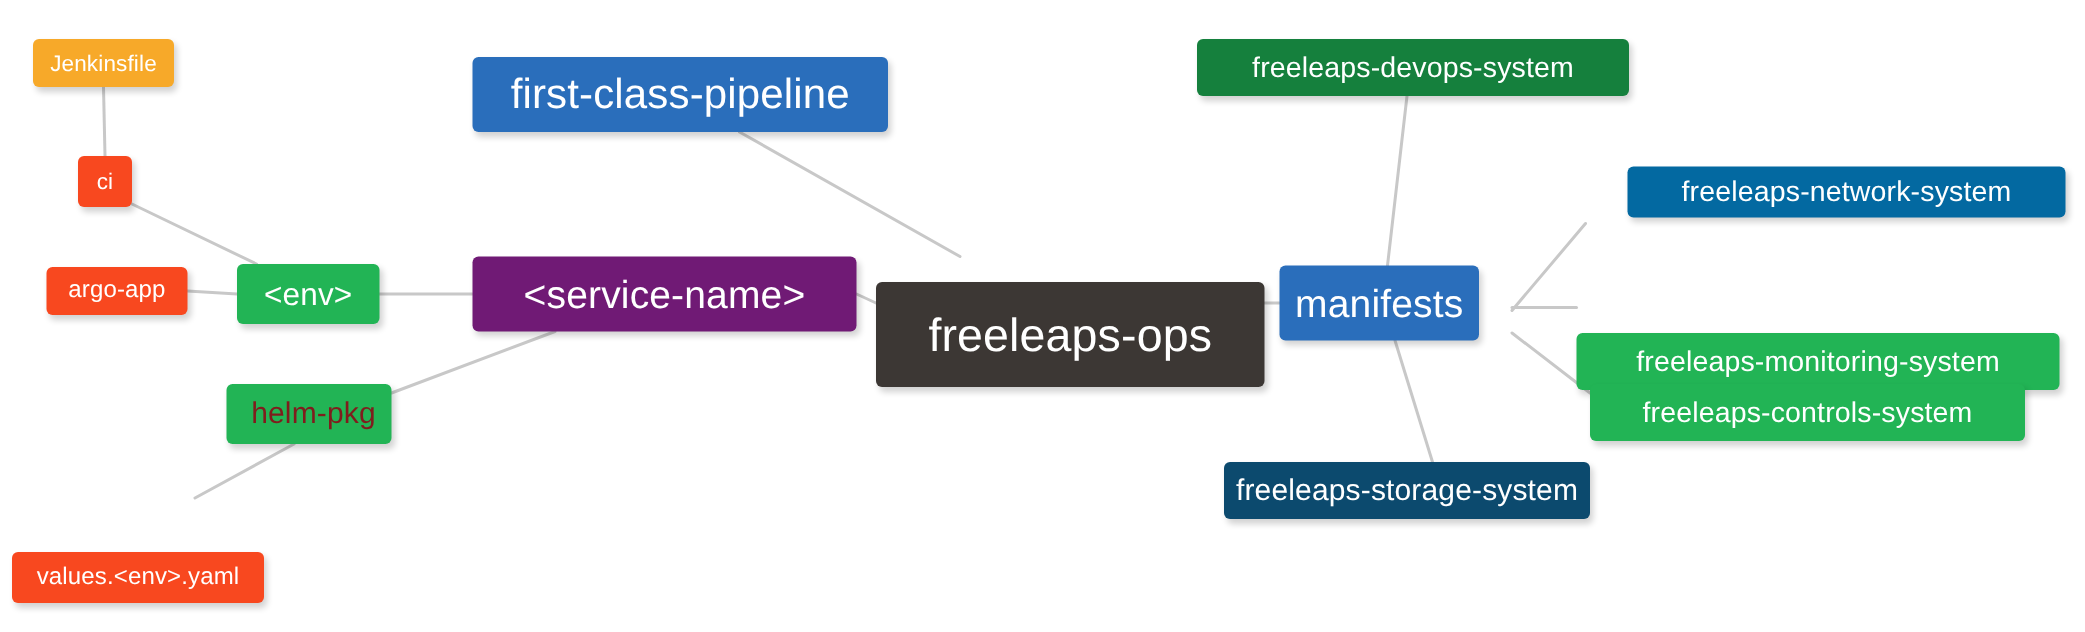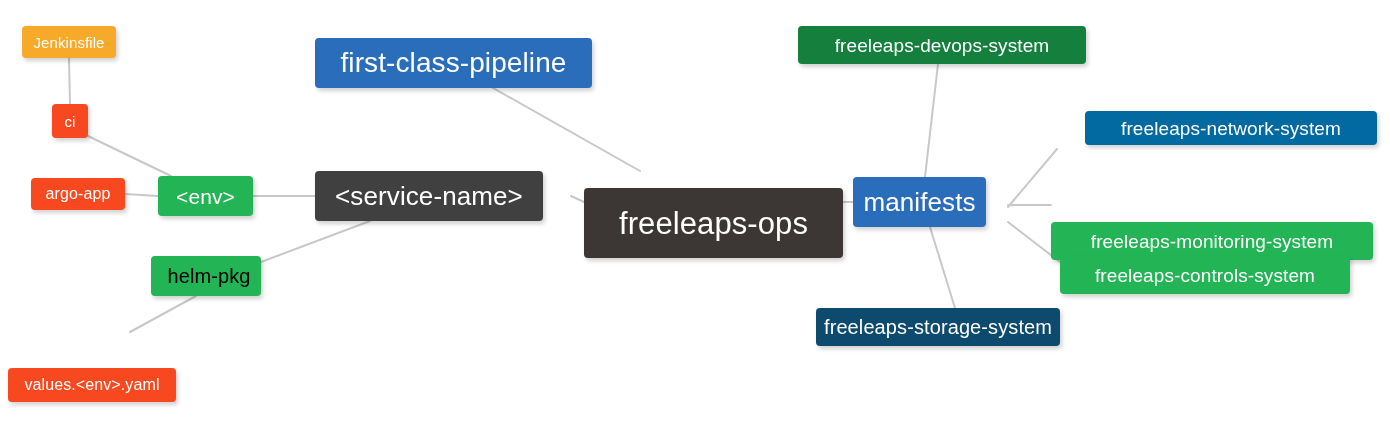--- a/index.html
+++ b/index.html
@@ -59,24 +59,24 @@
       <line x1="1008" y1="207" x2="1057" y2="149" stroke="#c8c8c8" stroke-width="2" stroke-linecap="round"></line>
       <line x1="1008" y1="205" x2="1051" y2="205" stroke="#c8c8c8" stroke-width="2" stroke-linecap="round"></line>
       <line x1="1008" y1="222" x2="1060" y2="262" stroke="#c8c8c8" stroke-width="2" stroke-linecap="round"></line>
       <line x1="930" y1="227" x2="955" y2="308" stroke="#c8c8c8" stroke-width="2" stroke-linecap="round"></line>
     </svg>
   <div id="nodes">
       <div class="node" style="left: 22px; top: 26px; width: 94px; height: 32px; background: rgb(247, 169, 41); font-size: 15px; color: rgb(255, 255, 255);">Jenkinsfile</div>
       <div class="node" style="left: 52px; top: 104px; width: 36px; height: 34px; background: rgb(248, 72, 31); font-size: 15px; color: rgb(255, 255, 255);">ci</div>
       <div class="node" style="left: 31px; top: 178px; width: 94px; height: 32px; background: rgb(248, 72, 31); font-size: 16px; color: #ffffff;">argo-app</div>
       <div class="node" style="left: 158px; top: 176px; width: 95px; height: 40px; background: rgb(34, 180, 85); font-size: 21px; color: rgb(255, 255, 255);">&lt;env&gt;</div>
-      <div class="node" style="left: 151px; top: 256px; width: 110px; height: 40px; background: rgb(34, 180, 85); font-size: 20px; color: #000000; padding-left: 16px;">helm-pkg</div>
+      <div class="node" style="left: 151px; top: 256px; width: 110px; height: 40px; background: rgb(34, 180, 85); font-size: 20px; color: #7f1d1d; padding-left: 16px;">helm-pkg</div>
       <div class="node" style="left: 8px; top: 332px; width: 168px; height: 34px; background: rgb(248, 72, 31); font-size: 16px; color: rgb(255, 255, 255); margin-top: 36px;">values.&lt;env&gt;.yaml</div>
       <div class="node" style="left: 315px; top: 38px; width: 277px; height: 50px; background: rgb(42, 110, 187); font-size: 28px; color: rgb(255, 255, 255);">first-class-pipeline</div>
-      <div class="node" style="left: 315px; top: 171px; width: 228px; height: 50px; background: #404040; font-size: 26px; color: rgb(255, 255, 255);">&lt;service-name&gt;</div>
+      <div class="node" style="left: 315px; top: 171px; width: 256px; height: 50px; background: #701a75; font-size: 26px; color: rgb(255, 255, 255);">&lt;service-name&gt;</div>
       <div class="node" style="left: 584px; top: 188px; width: 259px; height: 70px; background: rgb(60, 55, 52); font-size: 31px; color: rgb(255, 255, 255); text-align: center;">freeleaps-ops</div>
       <div class="node" style="left: 853px; top: 177px; width: 133px; height: 50px; background: rgb(42, 110, 187); font-size: 26px; color: rgb(255, 255, 255);">manifests</div>
       <div class="node" style="left: 798px; top: 26px; width: 288px; height: 38px; background: #15803d; font-size: 19px; color: rgb(255, 255, 255);">freeleaps-devops-system</div>
       <div class="node" style="left: 1057px; top: 111px; width: 292px; height: 34px; background: #0369a1; font-size: 19px; color: rgb(255, 255, 255); margin-left: 28px;">freeleaps-network-system</div>
       <div class="node" style="left: 1051px; top: 186px; width: 322px; height: 38px; background: rgb(34, 180, 85); font-size: 19px; color: rgb(255, 255, 255); margin-top: 36px;">freeleaps-monitoring-system</div>
       <div class="node" style="left: 1060px; top: 256px; width: 290px; height: 38px; background: rgb(34, 180, 85); font-size: 19px; color: rgb(255, 255, 255);">freeleaps-controls-system</div>
       <div class="node" style="left: 816px; top: 308px; width: 244px; height: 38px; background: #0c4a6e; font-size: 20px; color: rgb(255, 255, 255);">freeleaps-storage-system</div>
     </div>
 </div>
 

